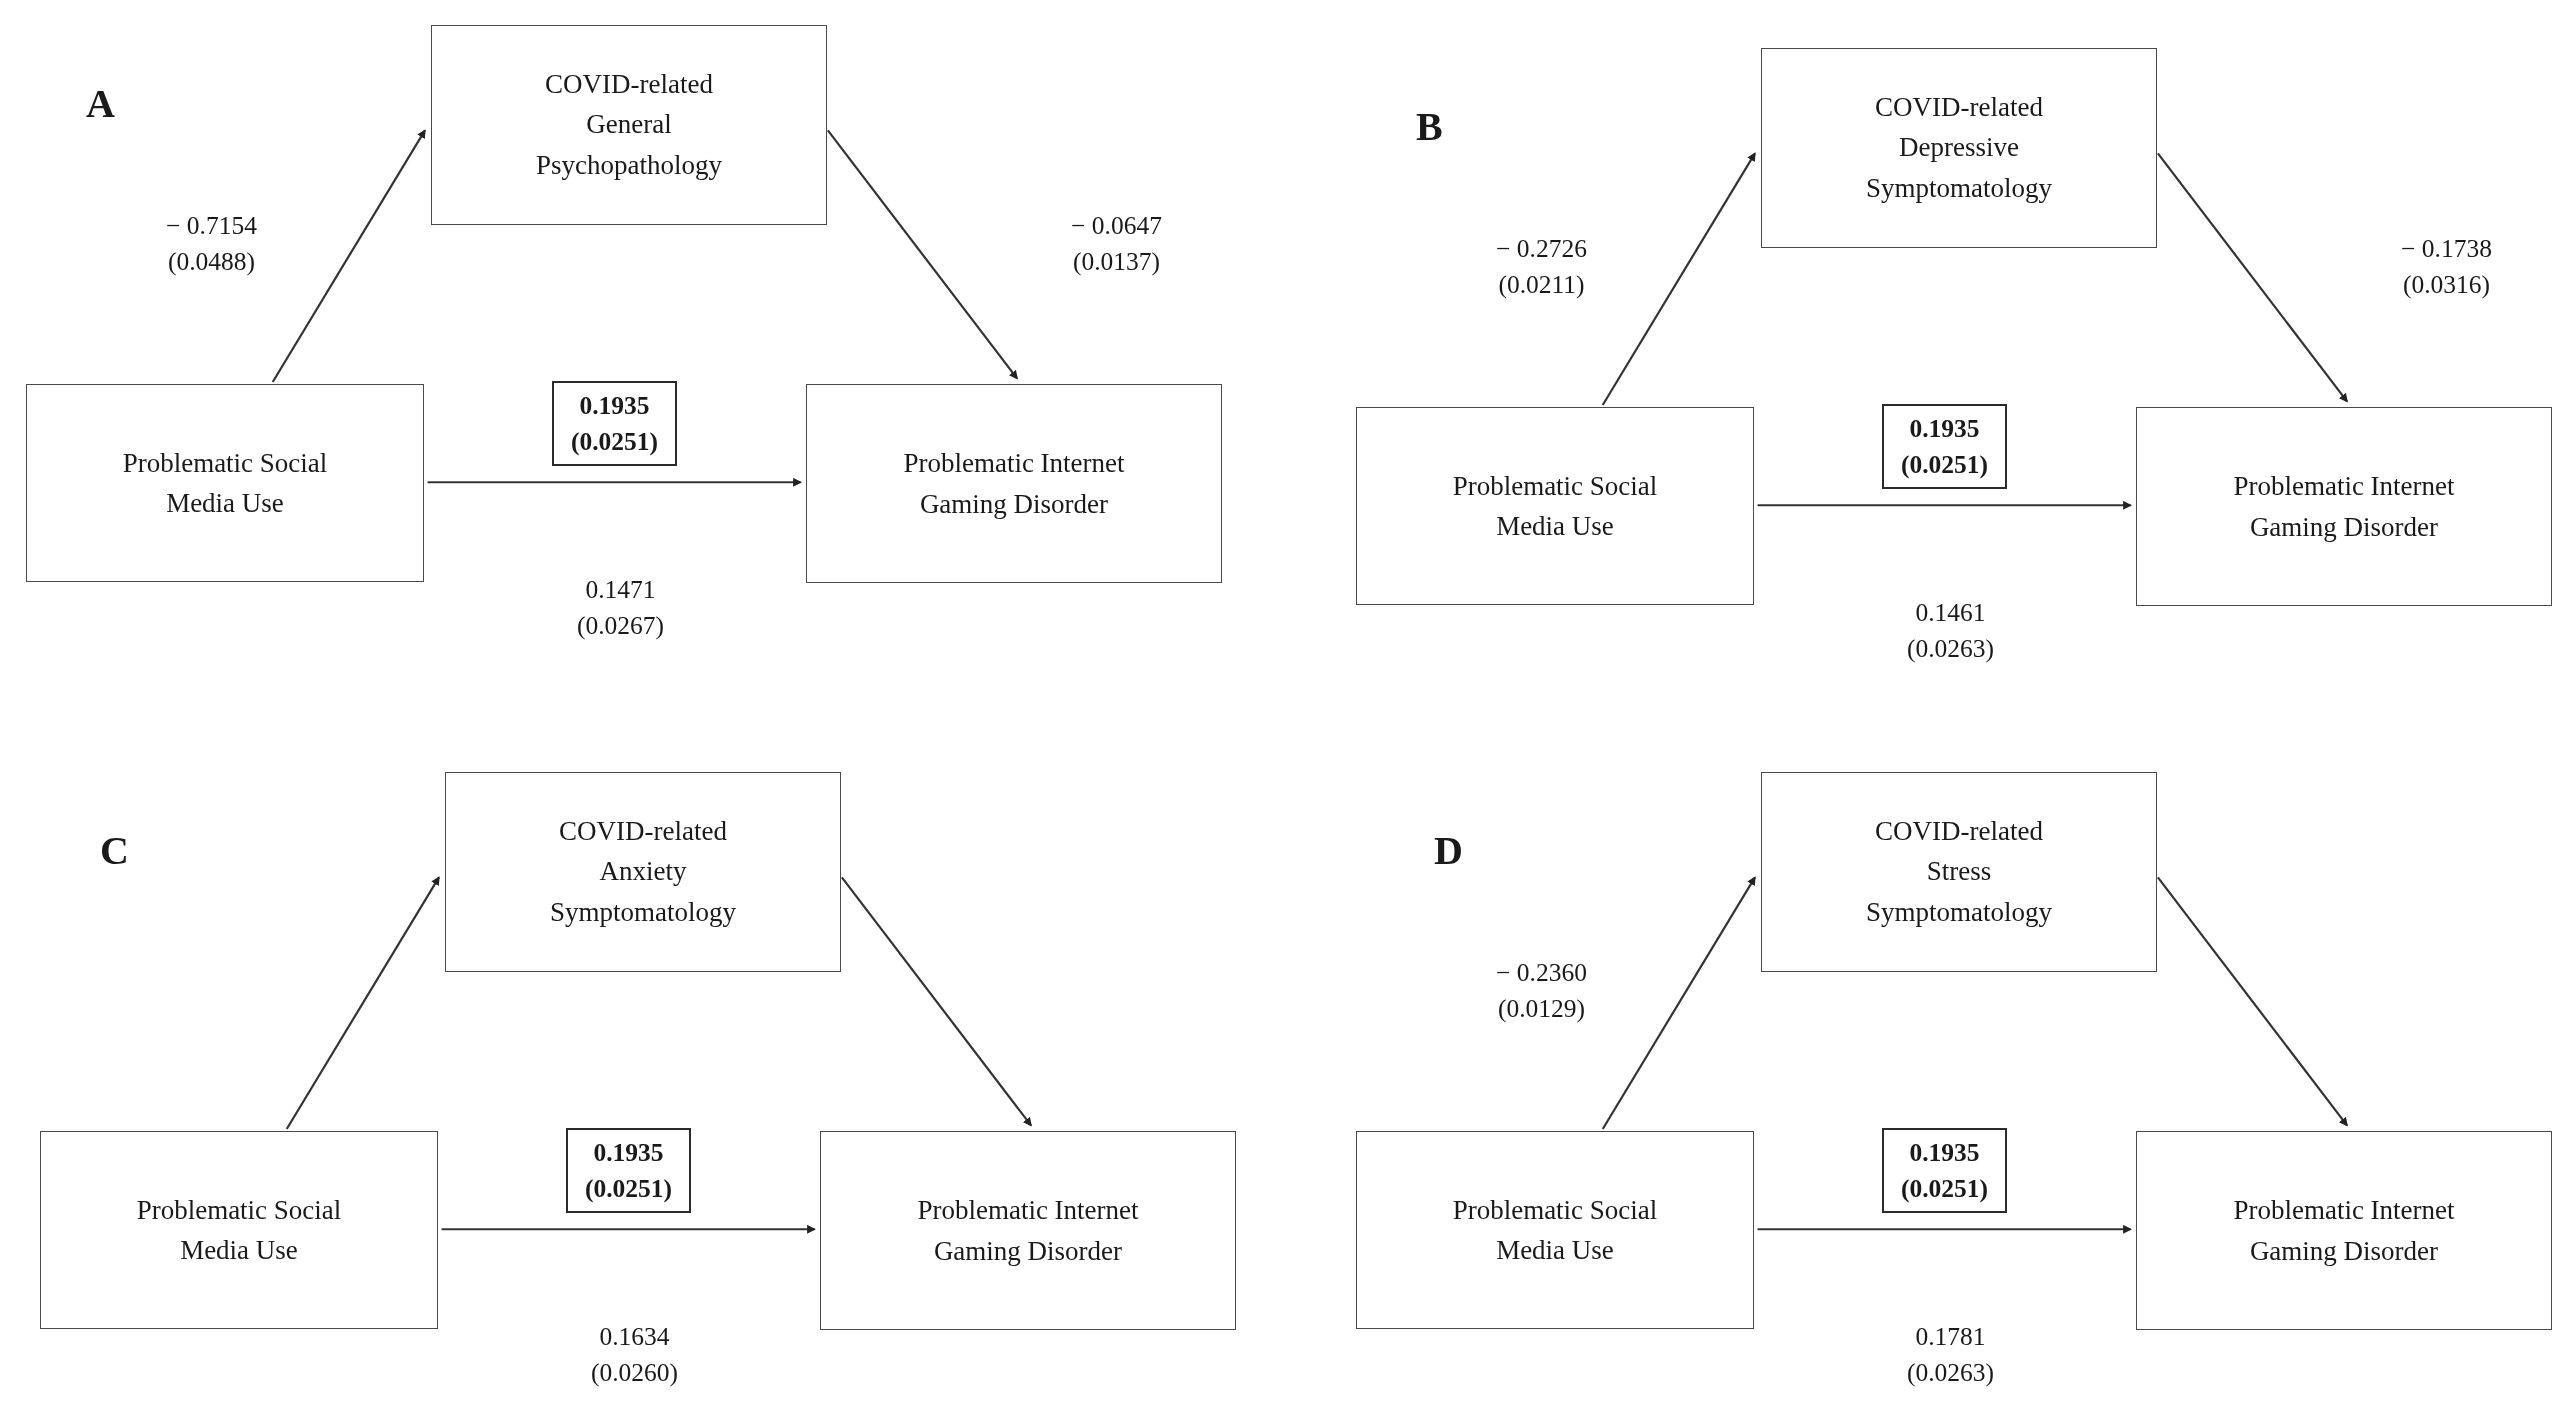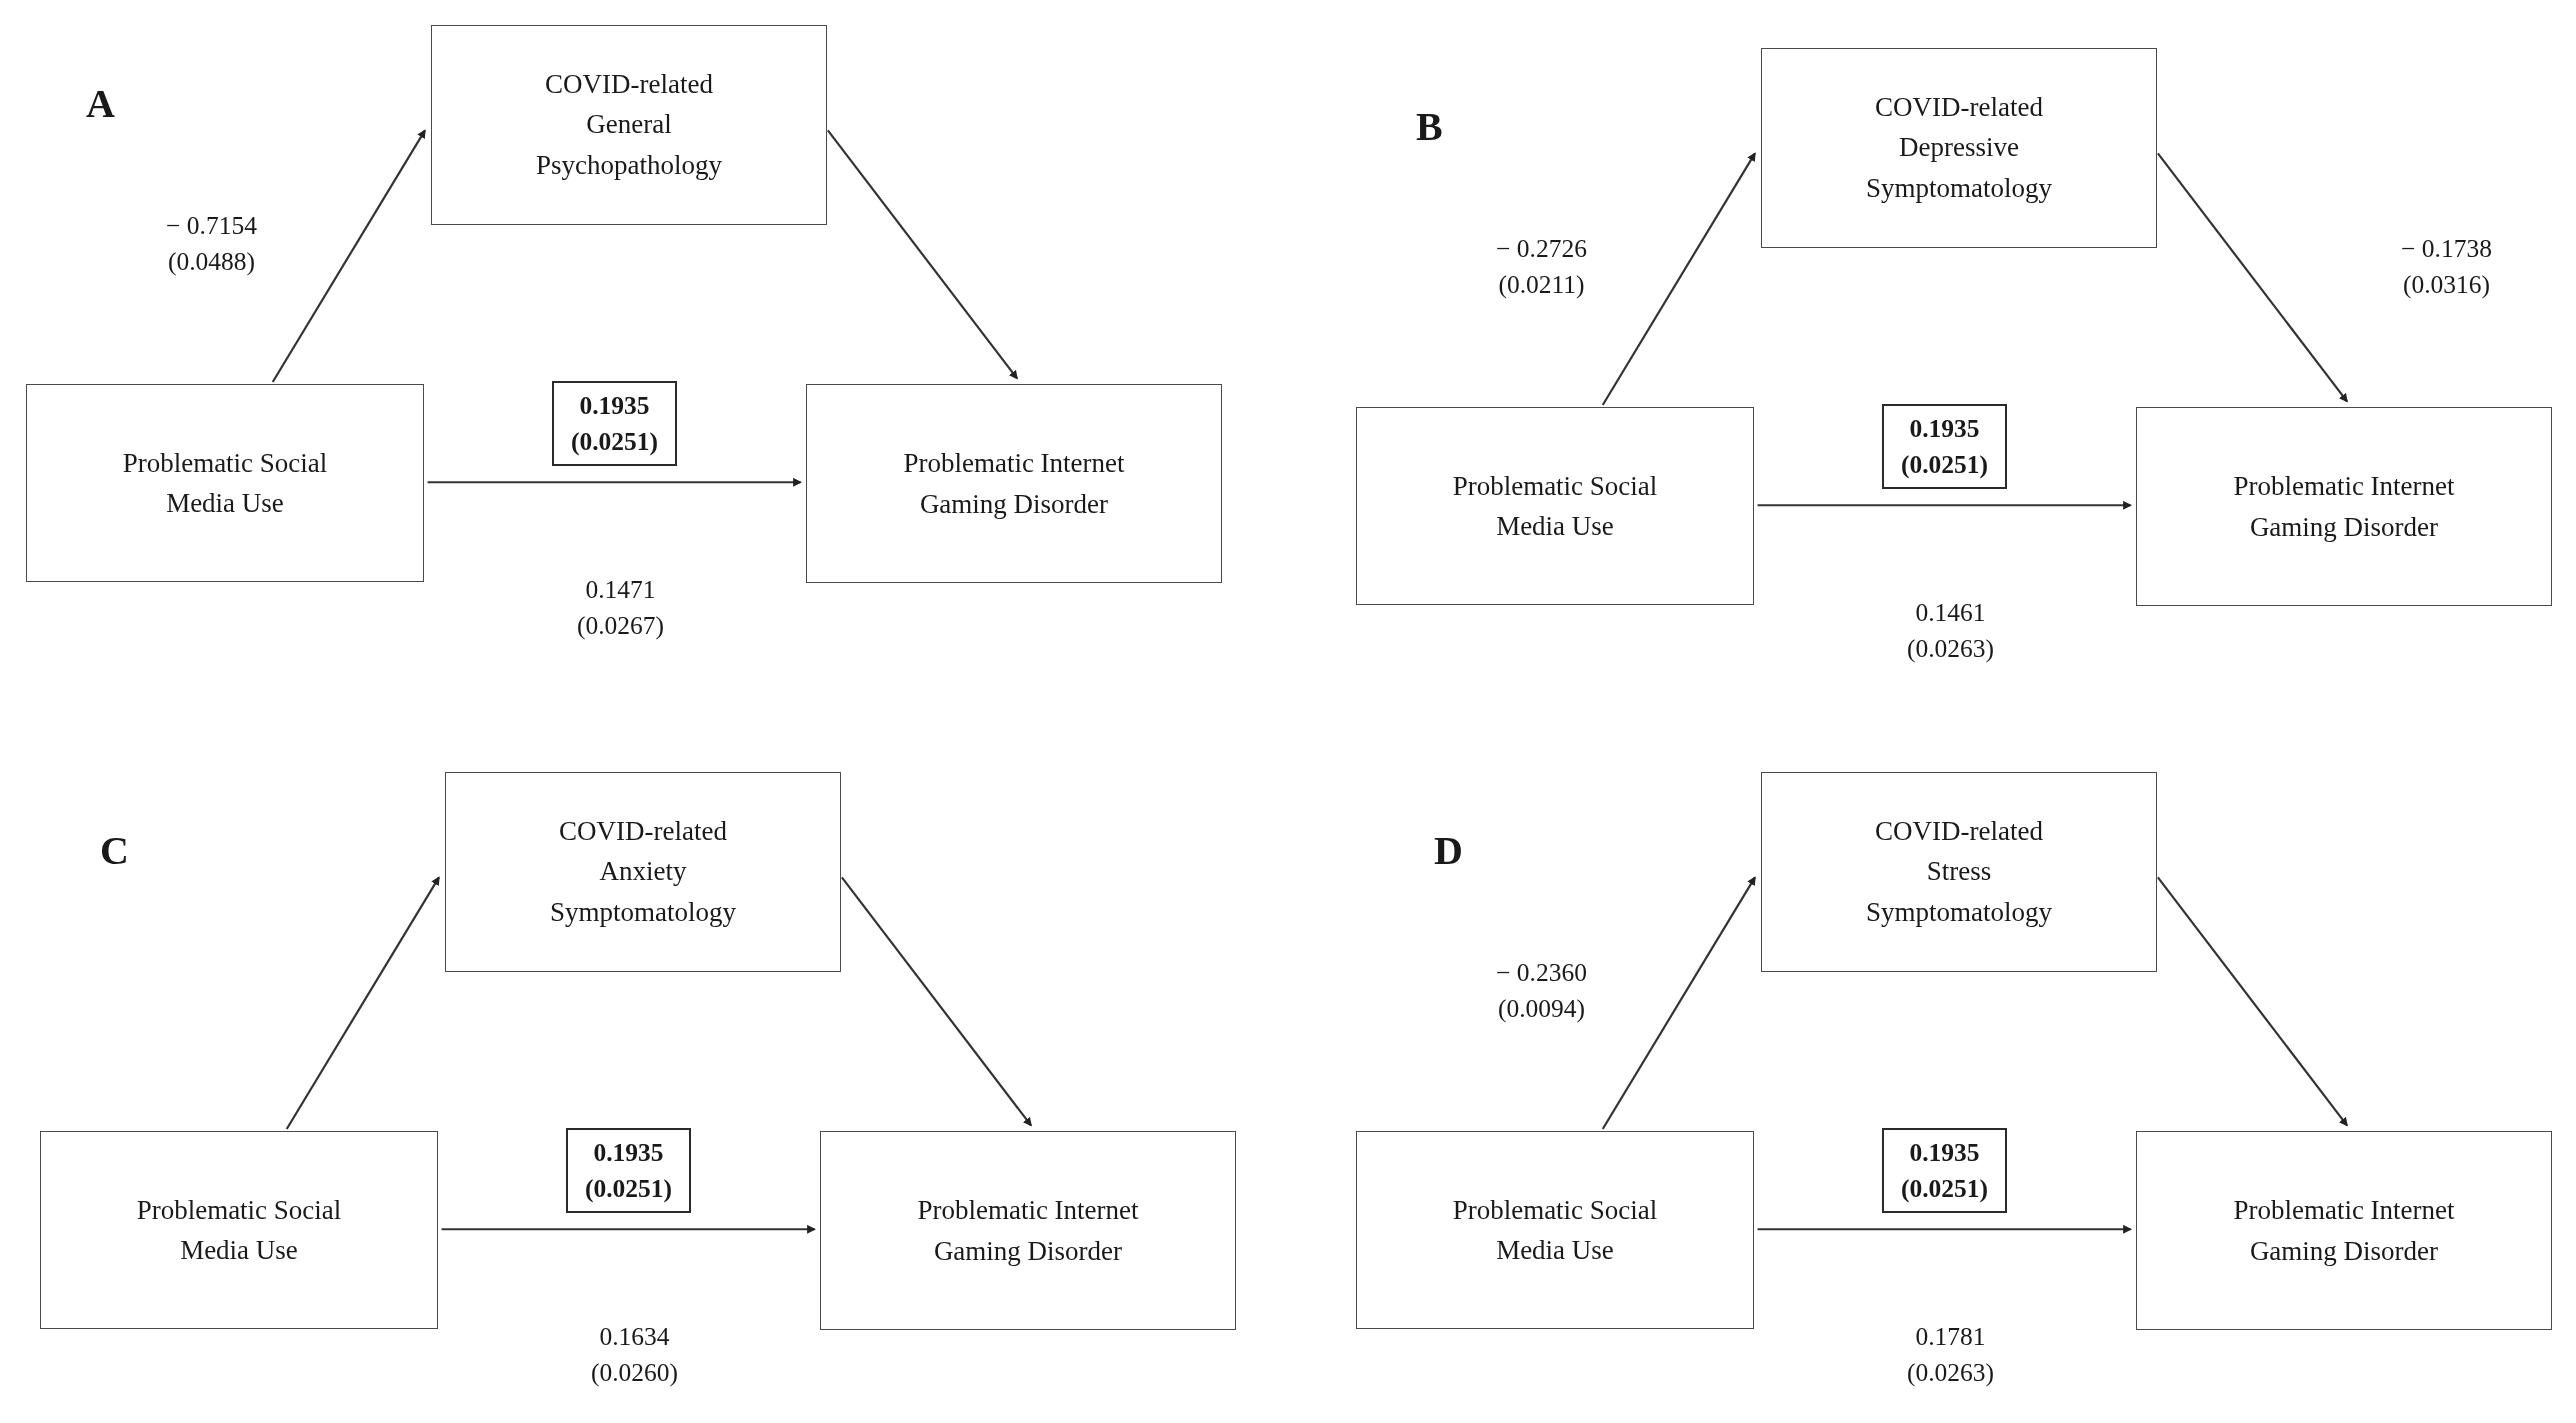--- a/index.html
+++ b/index.html
@@ -99,20 +99,22 @@
       <div class="letter">A</div>
       <div class="box mediator">COVID-related
 General
 Psychopathology</div>
       <div class="box predictor">Problematic Social
 Media Use</div>
       <div class="box outcome">Problematic Internet
 Gaming Disorder</div>
       <div class="coef a">− 0.7154
 (0.0488)</div>
+      <div class="coef b">− 0.0647
+(0.0137)</div>
       <div class="coef direct">0.1935
 (0.0251)</div>
       <div class="coef total">0.1471
 (0.0267)</div>
     </div>
   </div>
 
   <div class="panel" id="panel-b">
     <div class="inner">
       <svg class="paths" viewBox="0 0 1464 809">
@@ -170,21 +172,21 @@
       </svg>
       <div class="letter">D</div>
       <div class="box mediator">COVID-related
 Stress
 Symptomatology</div>
       <div class="box predictor">Problematic Social
 Media Use</div>
       <div class="box outcome">Problematic Internet
 Gaming Disorder</div>
       <div class="coef a">− 0.2360
-(0.0094)</div>
+(0.0129)</div>
       <div class="coef direct">0.1935
 (0.0251)</div>
       <div class="coef total">0.1781
 (0.0263)</div>
     </div>
   </div>
 
 </div>
 
 

